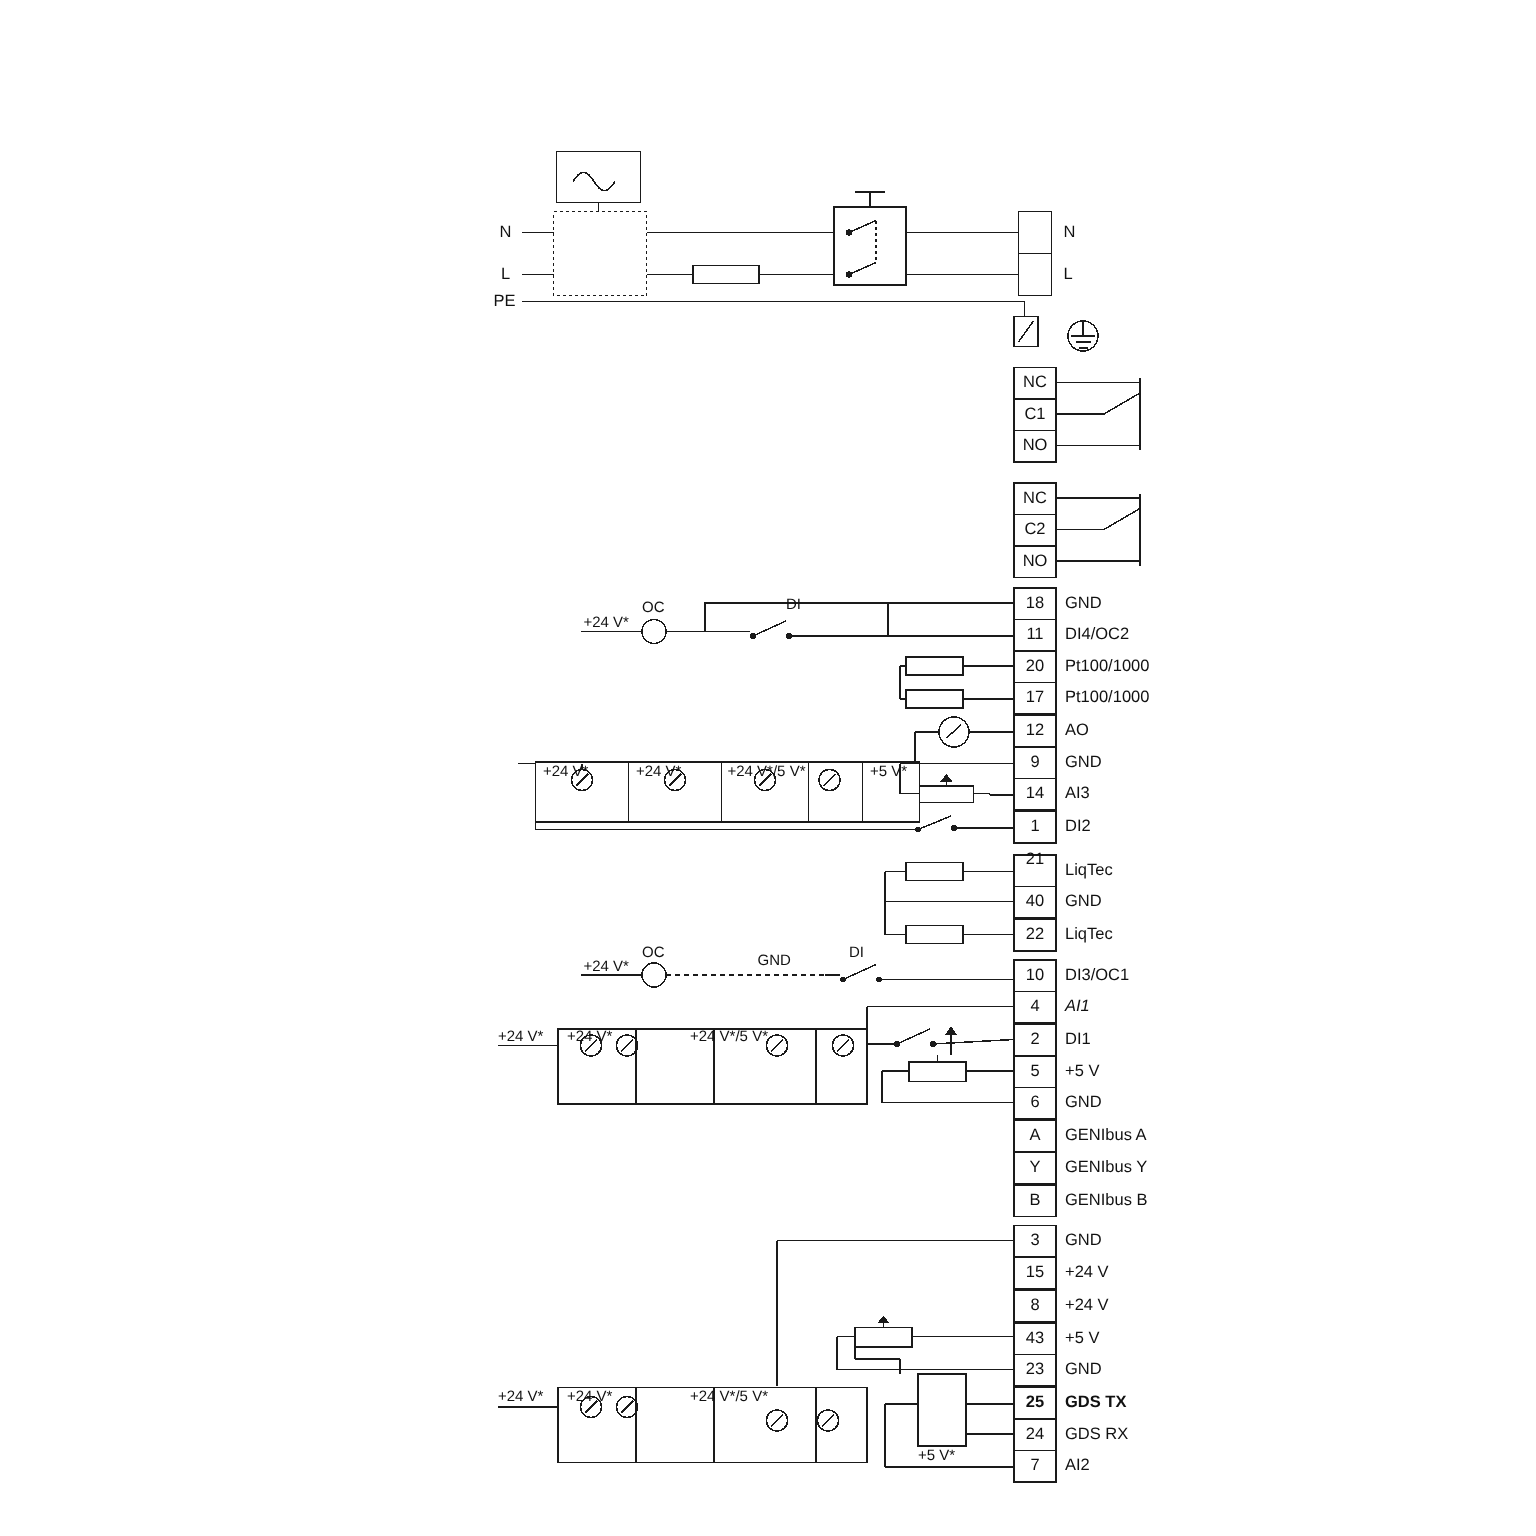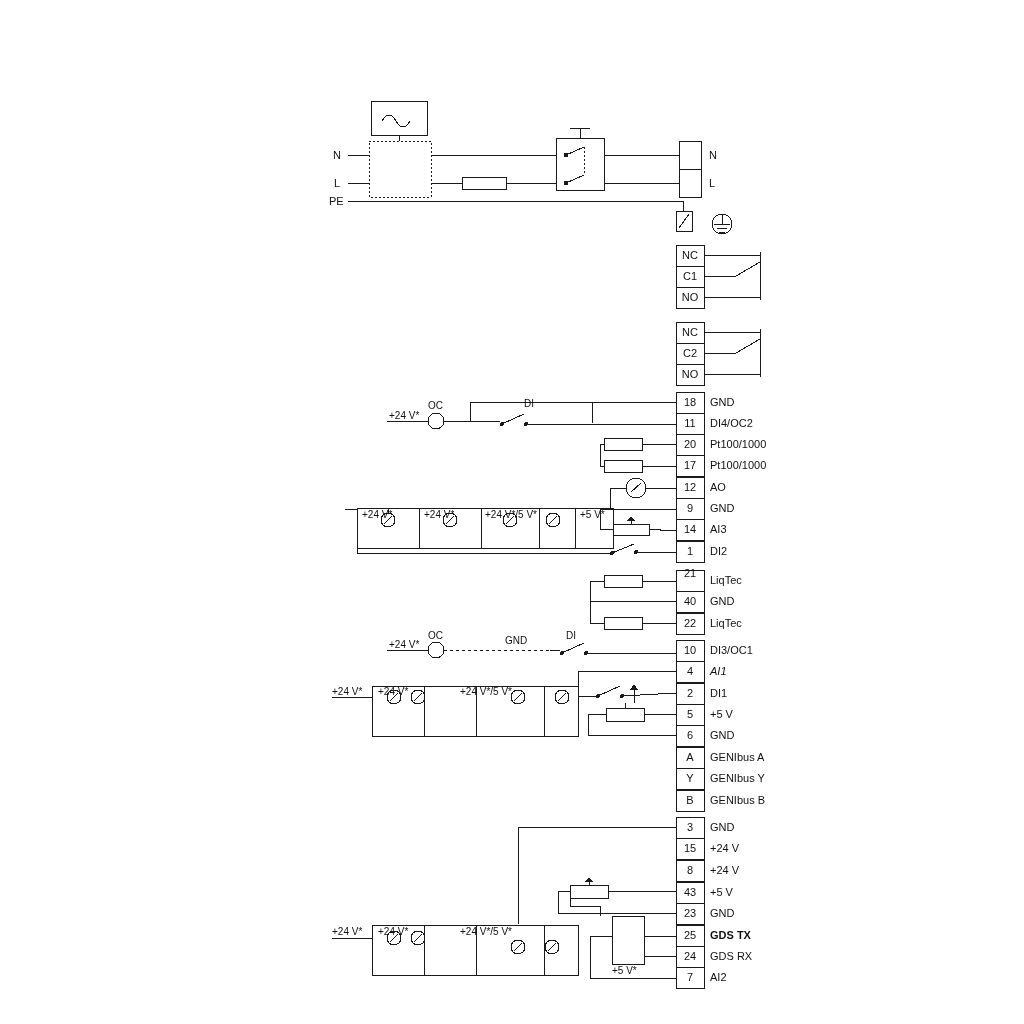--- a/index.html
+++ b/index.html
@@ -316,21 +316,21 @@
   <div class="termname" style="left:710px;top:730px;">GND</div>
   <div class="termname" style="left:710px;top:752px;">GENIbus A</div>
   <div class="termname" style="left:710px;top:773px;">GENIbus Y</div>
   <div class="termname" style="left:710px;top:795px;">GENIbus B</div>
 
   <div class="term" style="left:676px;top:822px;width:28px;">3</div>
   <div class="term" style="left:676px;top:843px;width:28px;">15</div>
   <div class="term" style="left:676px;top:865px;width:28px;">8</div>
   <div class="term" style="left:676px;top:887px;width:28px;">43</div>
   <div class="term" style="left:676px;top:908px;width:28px;">23</div>
-  <div class="term" style="left:676px;top:930px;width:28px;">25</div>
+  <div class="term" style="left:676px;top:930px;width:28px;font-weight:bold;">25</div>
   <div class="term" style="left:676px;top:951px;width:28px;">24</div>
   <div class="term" style="left:676px;top:972px;width:28px;">7</div>
 
   <div class="termname" style="left:710px;top:822px;">GND</div>
   <div class="termname" style="left:710px;top:843px;">+24 V</div>
   <div class="termname" style="left:710px;top:865px;">+24 V</div>
   <div class="termname" style="left:710px;top:887px;">+5 V</div>
   <div class="termname" style="left:710px;top:908px;">GND</div>
   <div class="termname" style="left:710px;top:930px;font-weight:bold;">GDS TX</div>
   <div class="termname" style="left:710px;top:951px;">GDS RX</div>

